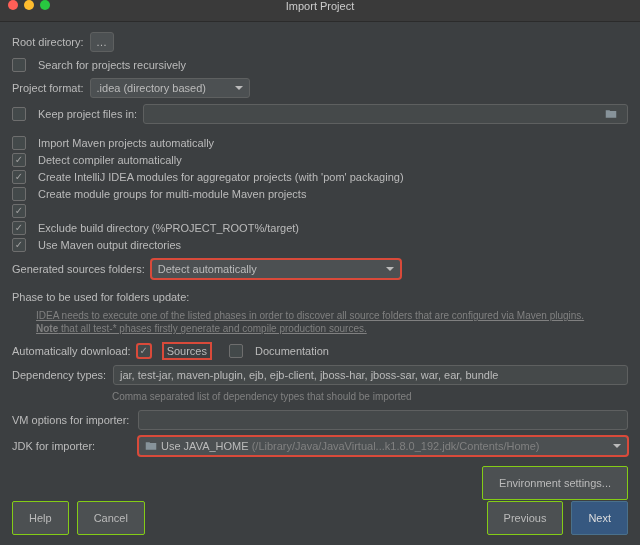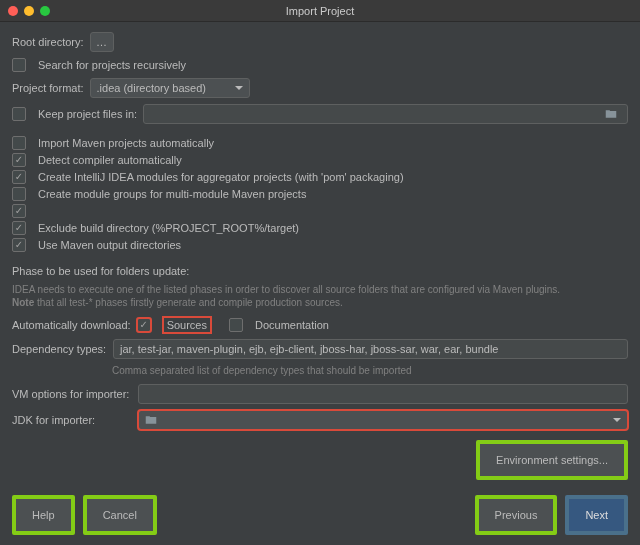--- a/index.html
+++ b/index.html
@@ -10,21 +10,21 @@
     font-family: -apple-system, BlinkMacSystemFont, "Segoe UI", sans-serif;
     font-size: 11px;
     width: 640px;
     height: 545px;
     overflow: hidden;
   }
   .titlebar {
     height: 22px;
     background: #3a3a3a;
     display: flex;
-    align-items: center;
+    align-items: flex-start;
     padding: 0 8px;
     position: relative;
     border-bottom: 1px solid #2b2b2b;
   }
   .traffic { display: flex; gap: 6px; }
   .traffic span { width: 10px; height: 10px; border-radius: 50%; display: inline-block; }
   .t-close { background: #ff5f57; }
   .t-min { background: #ffbd2e; }
   .t-max { background: #28c840; }
   .title { position: absolute; left: 0; right: 0; text-align: center; color: #cccccc; font-size: 11px; }
@@ -82,34 +82,34 @@
     min-width: 120px;
   }
   .dropdown .arrow {
     margin-left: auto;
     width: 0; height: 0;
     border-left: 4px solid transparent;
     border-right: 4px solid transparent;
     border-top: 4px solid #bbbbbb;
   }
   .highlight { outline: 2px solid #d94a3a; outline-offset: -1px; }
-  .hint { color: #808080; font-size: 10px; line-height: 1.3; margin-bottom: 8px; }
+  .hint { color: #808080; font-size: 10px; margin-left: 24px; line-height: 1.3; margin-bottom: 8px; text-decoration: underline; }
   .hint2 { color: #808080; font-size: 10px; margin-left: 100px; margin-top: 2px; margin-bottom: 8px;}
   .footer {
     position: absolute;
     bottom: 0; left: 0; right: 0;
     padding: 10px 12px;
     display: flex;
     gap: 8px;
     align-items: center;
     text-align: center;
   }
   .button {
     background: #4c5052;
-    border: 4px solid #84cc16;
+    border: 1px solid #84cc16;
     color: #bbbbbb;
     height: 24px;
     padding: 16px 16px;
     border-radius: 2px;
     display: inline-flex;
     align-items: center;
     font-size: 11px;
   }
   .button.primary {
     background: #365880;
@@ -192,20 +192,27 @@
         <span class="label">Exclude build directory (%PROJECT_ROOT%/target)</span>
       </div>
       <div class="row">
         <span class="checkbox checked"></span>
         <span class="label">Use Maven output directories</span>
       </div>
     </div>
 
   <div style="height:4px"></div>
 
+  <div class="row">
+    <span class="label">Generated sources folders:</span>
+    <div class="dropdown highlight" style="width:250px">
+      <span>Detect automatically</span>
+        <span class="arrow"></span>
+    </div>
+  </div>
 
   <div style="height:6px"></div>
 
   <div class="row">
     <span class="label">Phase to be used for folders update:</span>
   </div>
   <div class="hint" id="phase-hint">IDEA needs to execute one of the listed phases in order to discover all source folders that are configured via Maven plugins.<br><b>Note</b> that all test-* phases firstly generate and compile production sources.</div>
 
   <div class="row">
     <span class="label">Automatically download:</span>
@@ -230,20 +237,21 @@
         <span></span>
       </div>
   </div>
 
   <div class="row jdk-row">
     <span class="label" style="width:120px">JDK for importer:</span>
     <div class="dropdown highlight">
       <svg class="folder" viewBox="0 0 16 16">
           <path d="M1 3h5l1 1h8v9H1z"></path>
         </svg>
+      <span class="jdk-text"><span>Use JAVA_HOME</span> <span class="grey">(/Library/Java/JavaVirtual...k1.8.0_192.jdk/Contents/Home)</span></span>
       <span class="arrow"></span>
     </div>
   </div>
 
   <div class="env-row">
     <div class="button">Environment settings...</div>
   </div>
 
 </div>
 

